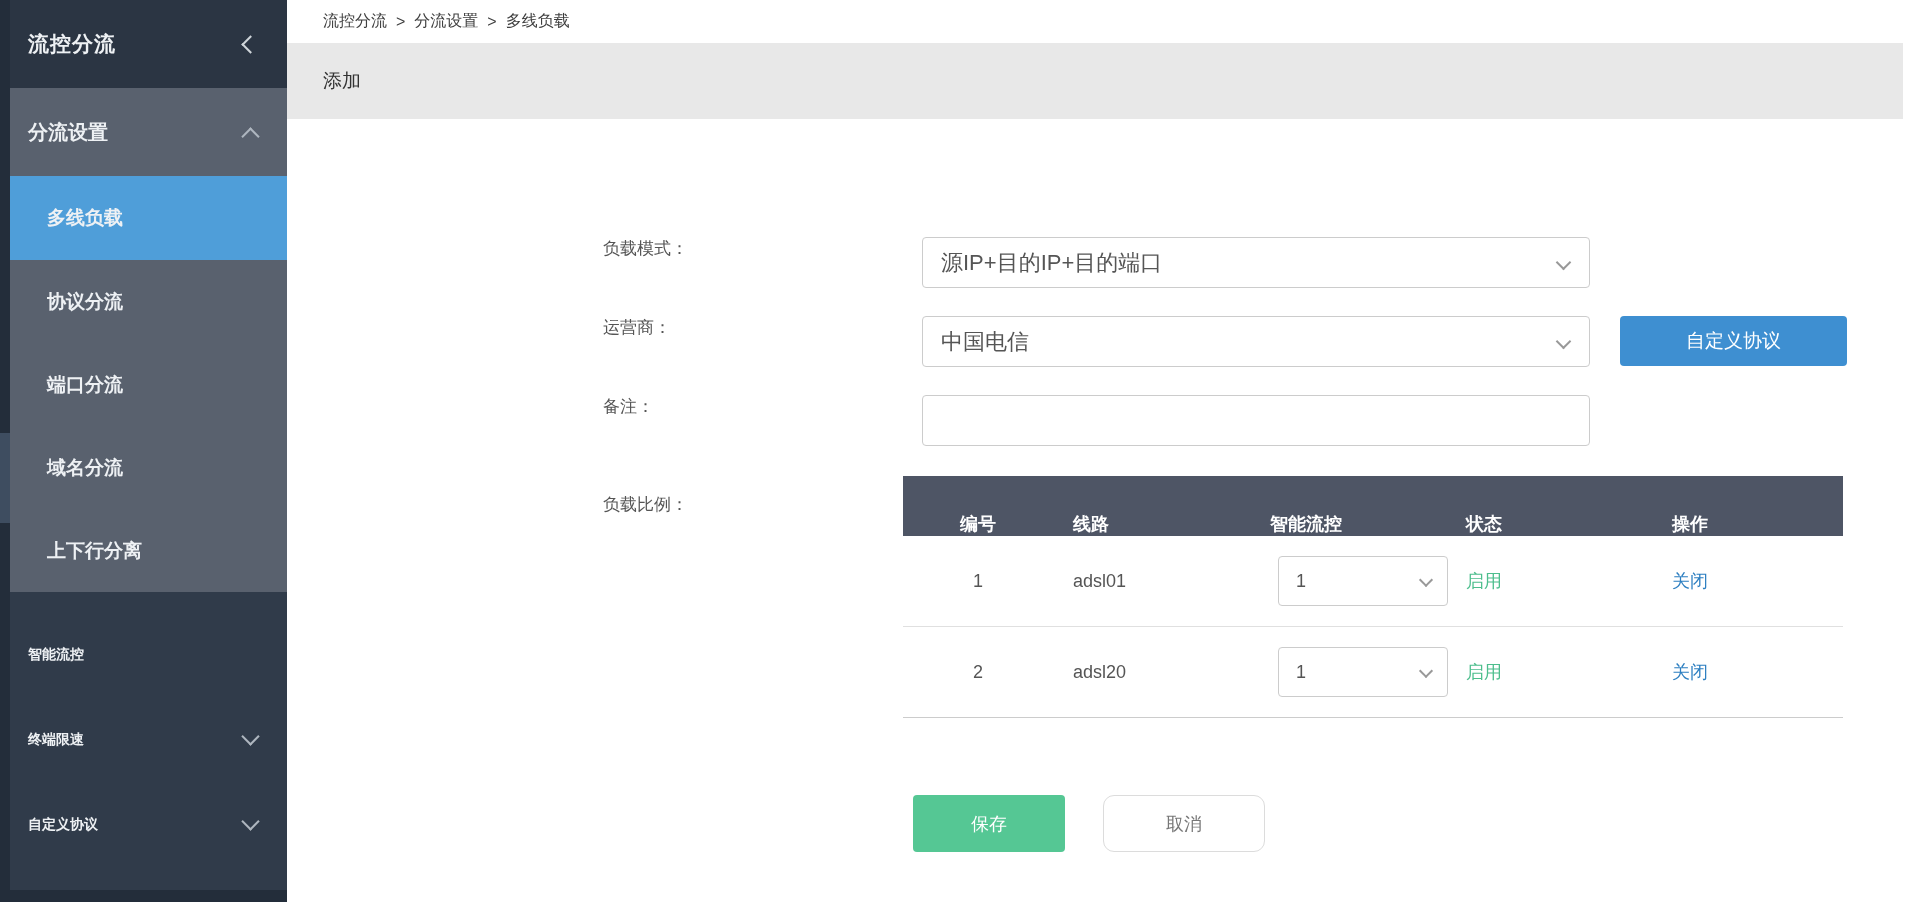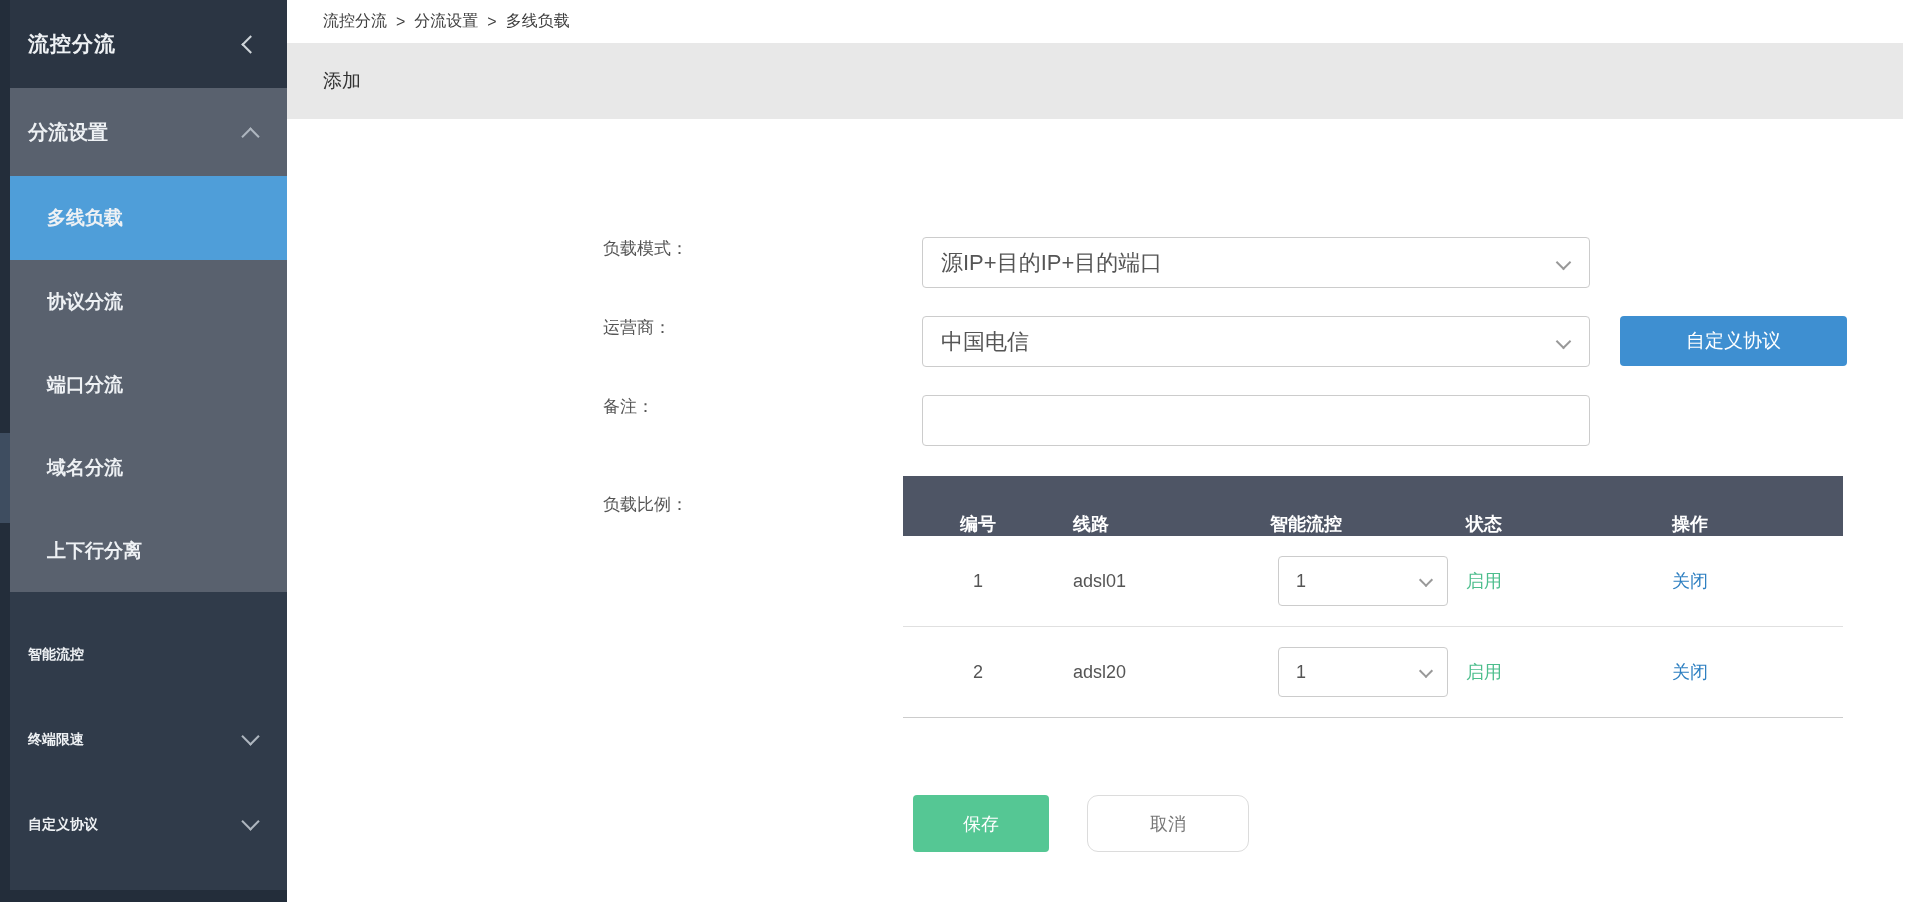--- a/index.html
+++ b/index.html
@@ -60,21 +60,21 @@
   .c5 { width:245px; padding-left:74px; }
   .rt-row .c3 { padding-left:35px; }
   .ratio-select { position:relative; width:170px; height:50px; border:1px solid #ccc; border-radius:4px; background:#fff;
                   display:flex; align-items:center; padding-left:17px; font-size:18px; color:#555; cursor:pointer; }
   .ratio-select .sel-chev { position:absolute; right:16px; top:18px; width:10px; height:10px; border-right:2px solid #999; border-bottom:2px solid #999; transform:rotate(45deg); }
   .status-on { color:#4dbe8d; cursor:pointer; }
   .action-link { color:#2d7fc1; cursor:pointer; }
 
   
   .btn-row { margin-left:626px; margin-top:77px; display:flex; }
-  .save-btn { width:136px; height:57px; background:#55c794; border:none; border-radius:4px; color:#fff; font-size:18px; cursor:pointer; font-family:inherit; }
+  .save-btn { width:152px; height:57px; background:#55c794; border:none; border-radius:4px; color:#fff; font-size:18px; cursor:pointer; font-family:inherit; }
   .cancel-btn { margin-left:38px; width:162px; height:57px; background:#fff; border:1px solid #dcdcdc; border-radius:11px; color:#777; font-size:18px; cursor:pointer; font-family:inherit; }
 </style>
 </head>
 <body>
 
 <div class="screen">
 
   <div class="sidebar">
     <div class="side-header">
       <span class="lbl">流控分流</span>

